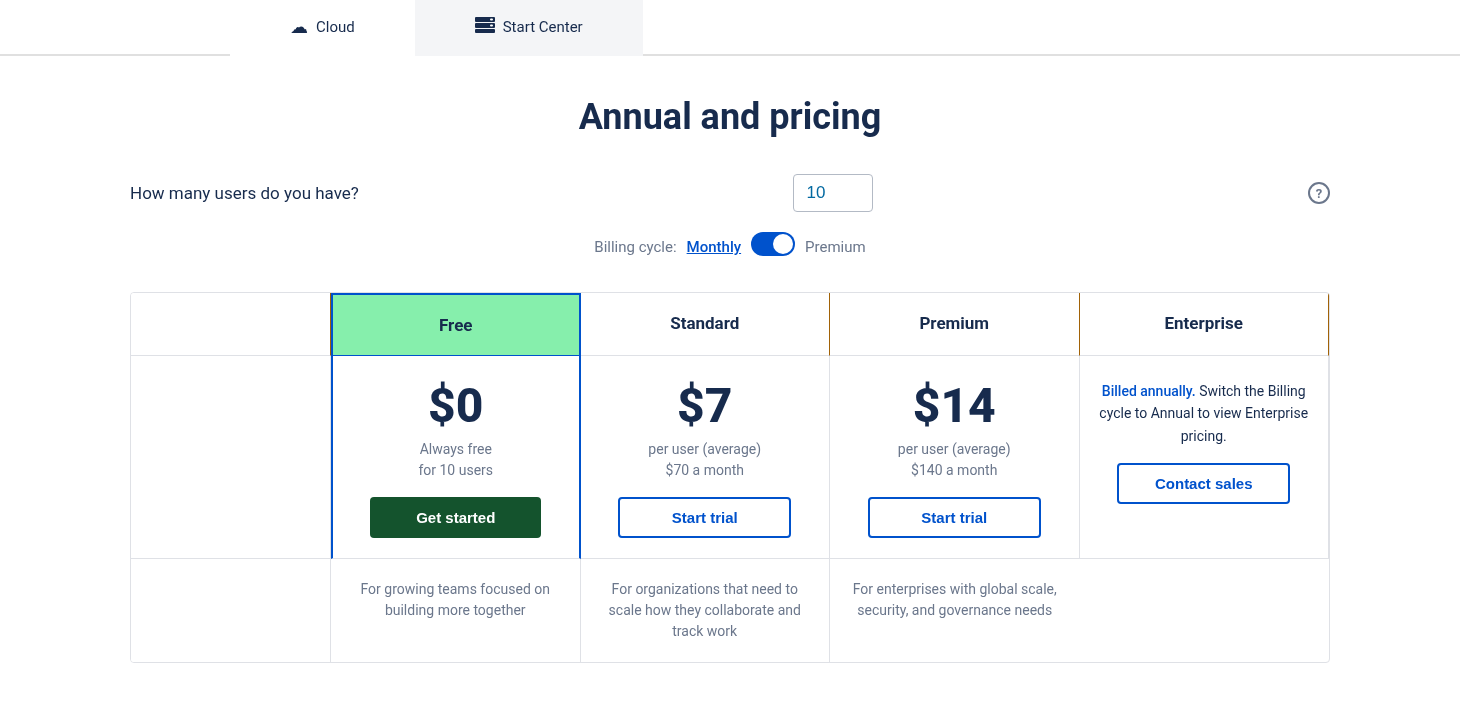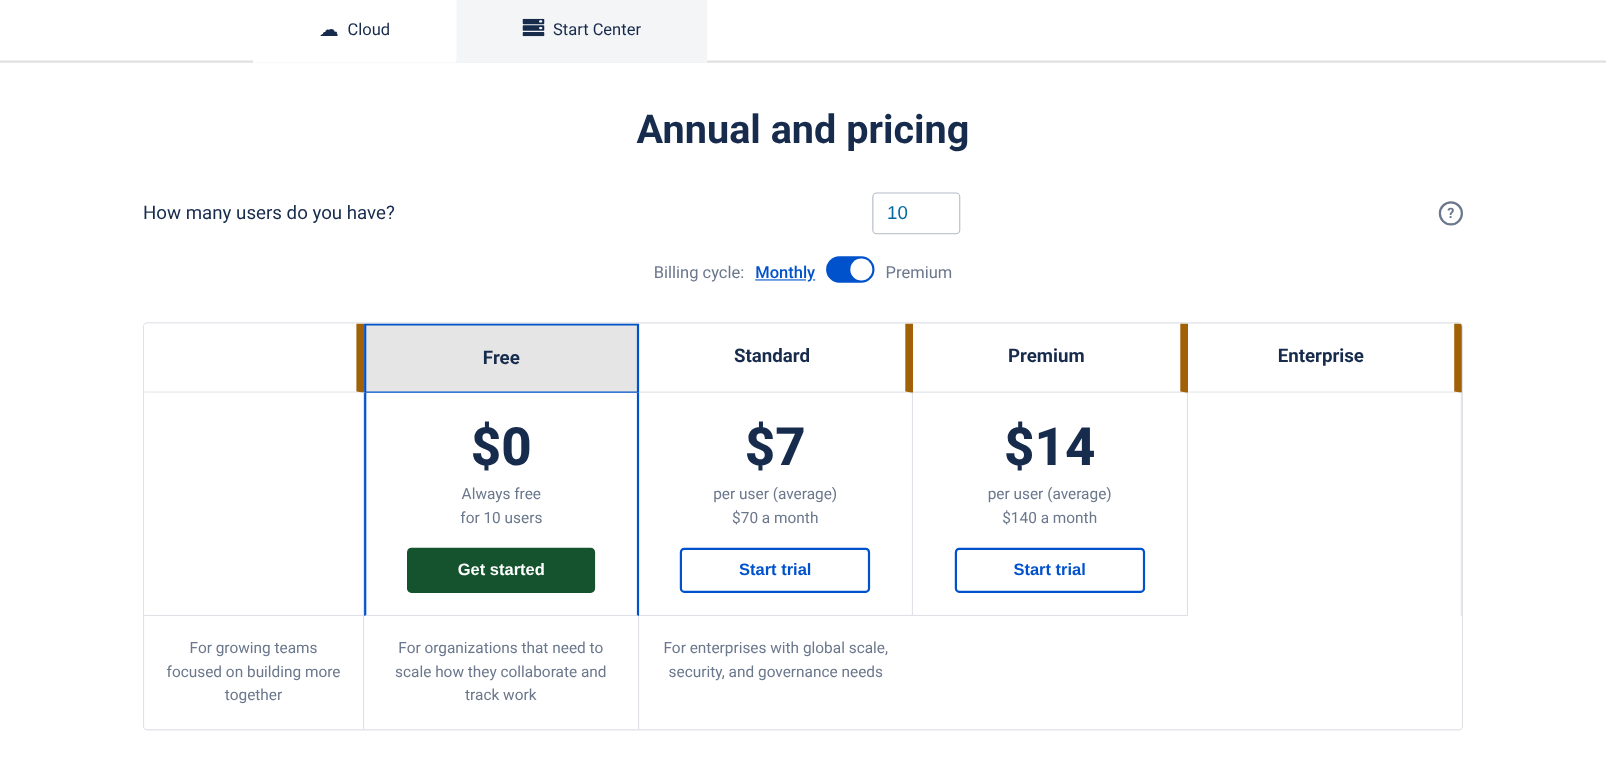--- a/index.html
+++ b/index.html
@@ -143,29 +143,29 @@
       overflow: hidden;
     }
 
     
     .plan-header {
       padding: 20px 16px;
       text-align: center;
       font-size: 17px;
       font-weight: 700;
       color: #172b4d;
-      border-right: 7px solid #a16207;
+      border-right: 1px solid #a16207;
       border-bottom: 1px solid #dfe1e6;
     }
     .plan-header:last-child { border-right: none; }
     .plan-header.empty { background: #fff; }
     .plan-header.free-col {
       border: 2px solid #0052cc;
       border-bottom: 1px solid #0052cc;
-      background: #e5e5e5;
+      background: #86efac;
     }
 
     
     .plan-price-cell {
       padding: 24px 16px 20px;
       text-align: center;
       border-right: 1px solid #dfe1e6;
       border-bottom: 1px solid #dfe1e6;
     }
     .plan-price-cell:last-child { border-right: none; }
@@ -314,20 +314,26 @@
 
     <div class="plan-price-cell">
       <div class="price-amount">$14</div>
       <div class="price-sub">
         <span>per user (average)</span><br>
         <span>$140 a month</span>
       </div>
       <button class="btn-outline">Start trial</button>
     </div>
 
+    <div class="plan-price-cell">
+      <p class="enterprise-msg">
+        <span class="link">Billed annually.</span><span> Switch the Billing cycle to Annual to view Enterprise pricing.</span>
+      </p>
+      <button class="btn-outline">Contact sales</button>
+    </div>
 
     <div class="plan-desc-cell empty"></div>
     <div class="plan-desc-cell">For growing teams focused on building more together</div>
     <div class="plan-desc-cell">For organizations that need to scale how they collaborate and track work</div>
     <div class="plan-desc-cell">For enterprises with global scale, security, and governance needs</div>
 
   </div>
 </div>
 
 </body></html>

